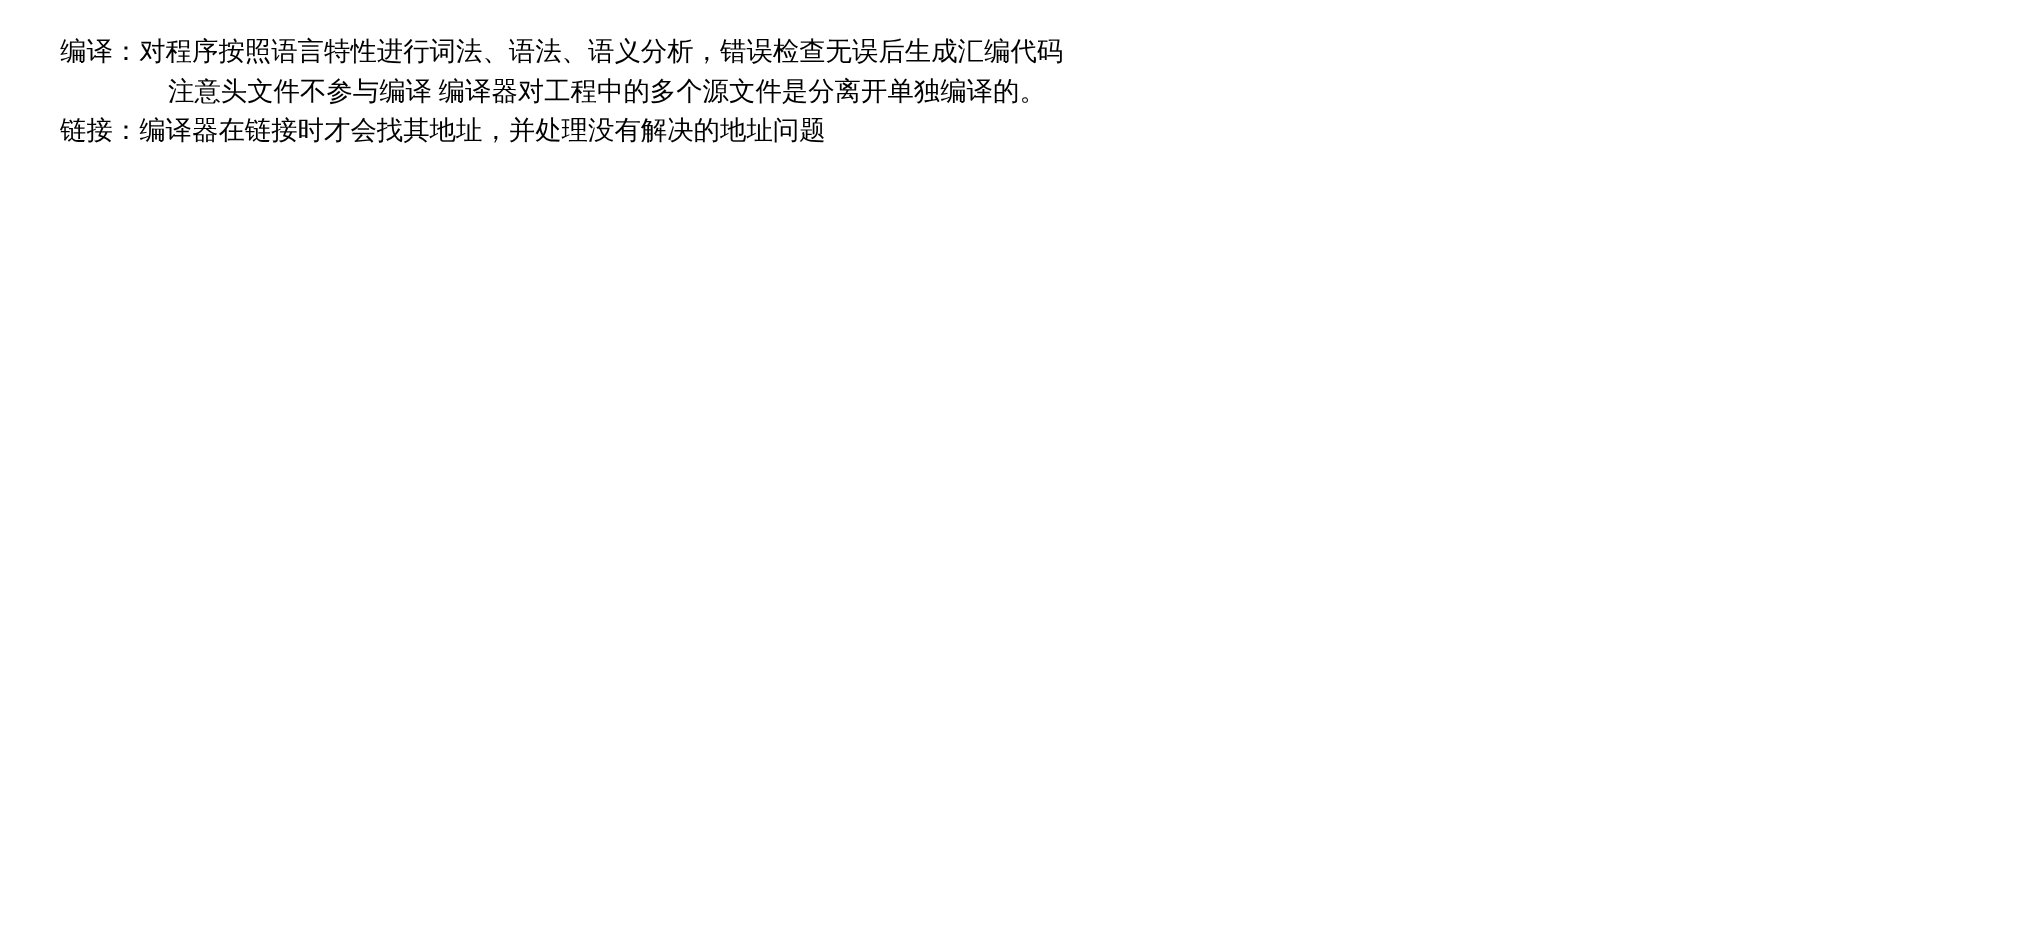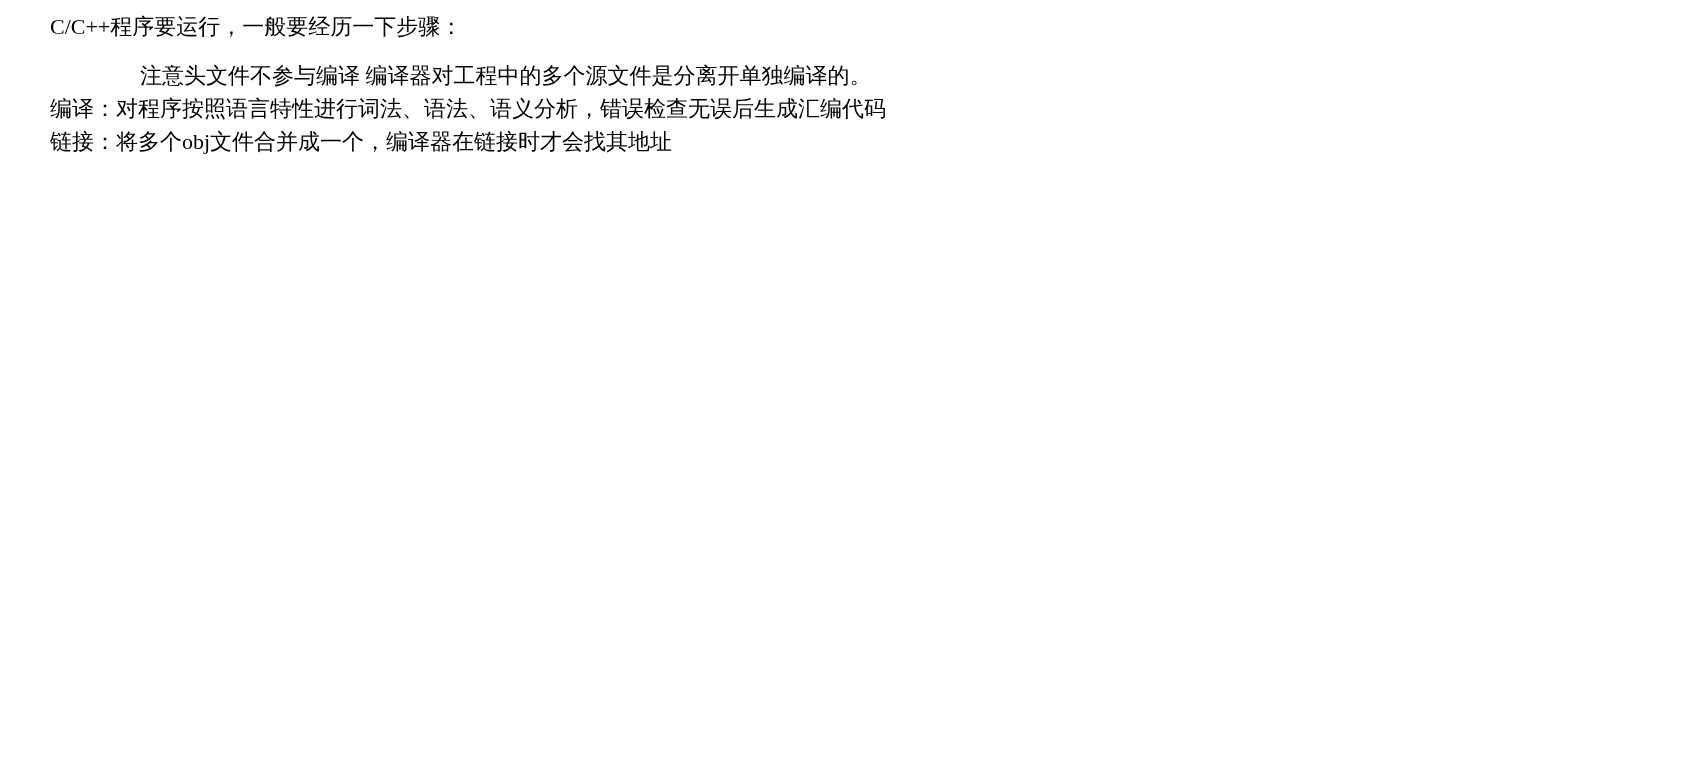--- a/index.html
+++ b/index.html
@@ -37,25 +37,24 @@
     font-size: 21px;
     line-height: 1.45;
   }
   .watermark { position:absolute; color:#bbb; font-size:14px; font-family: Arial,sans-serif; }
   svg.arrow { position:absolute; pointer-events:none; }
 </style>
 </head>
 <body>
 
 <div style="position:relative;">
-  <div>C/C++程序要运行，一般要经历一下步骤：</div>
   <div style="height:16px"></div>
+  <div>编译：对程序按照语言特性进行词法、语法、语义分析，错误检查无误后生成汇编代码</div>
   <div style="padding-left:90px;">注意头文件不参与编译  编译器对工程中的多个源文件是分离开单独编译的。</div>
-  <div>编译：对程序按照语言特性进行词法、语法、语义分析，错误检查无误后生成汇编代码</div>
-  <div>链接：将多个obj文件合并成一个，编译器在链接时才会找其地址</div>
+  <div>链接：编译器在链接时才会找其地址，并处理没有解决的地址问题</div>
 </div>
 
 <div class="codebox" style="left:10px; top:232px; width:490px; height:110px;">
 <pre><span class="kw-blue">template</span><span>&lt;</span><span class="kw-blue">class</span><span> T&gt;</span>
 <span>T Add(</span><span class="kw-blue">const</span><span> T&amp; </span><span class="highlight">left</span><span>, </span><span class="kw-blue">const</span><span> T&amp; right);</span></pre>
 </div>
 <div class="label-red" style="left:520px; top:270px;">a.h</div>
 
 <div class="codebox" style="left:10px; top:400px; width:490px; height:220px;">
 <pre><span class="kw-blue">#include "a.h"</span>

